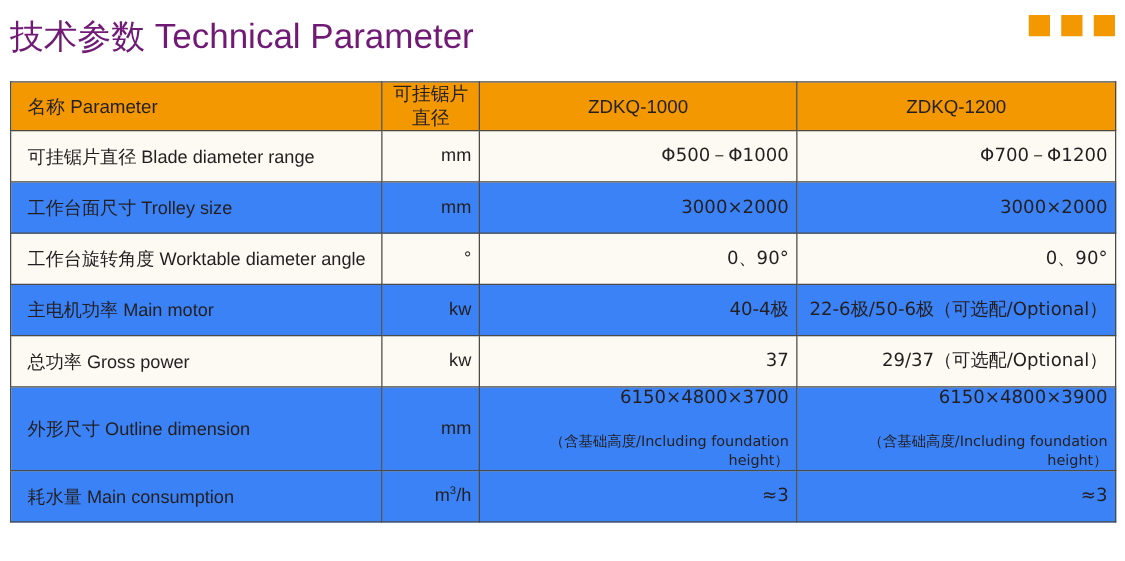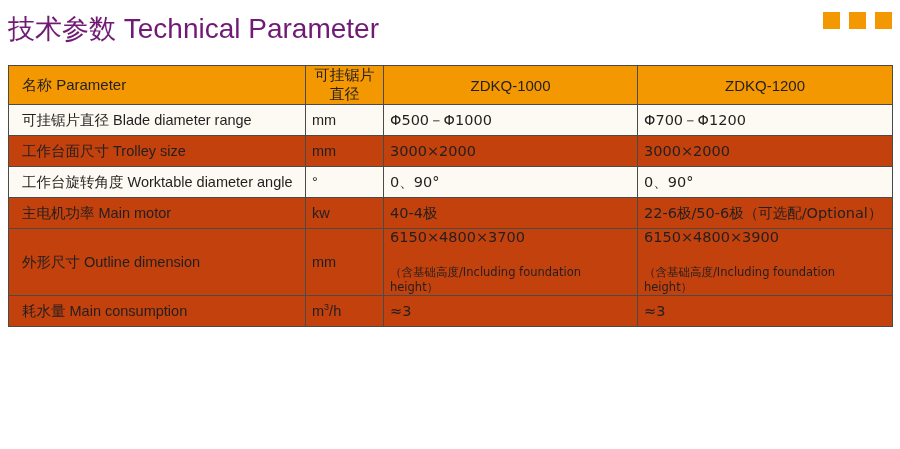--- a/index.html
+++ b/index.html
@@ -73,42 +73,42 @@
   .spec-table col.c-unit  { width: 78px; }
   .spec-table col.c-v1    { width: 254px; }
   .spec-table col.c-v2    { width: 255px; }
 
   .spec-table th,
   .spec-table td {
     border: 1.2px solid #4a4a46;
     padding: 0 6px;
     font-size: 14.5px;
     color: #231f20;
-    height: 31px;
+    height: 41px;
     box-sizing: border-box;
     font-weight: 400;
   }
   .spec-table thead th {
     background: #F39800;
     height: 36px;
     font-weight: 400;
     font-size: 15px;
   }
   .th-name { text-align: left; padding-left: 13px !important; }
   .th-unit, .th-v1, .th-v2 { text-align: center; }
 
   .spec-table tbody tr.odd  td { background: #FCFAF2; }
-  .spec-table tbody tr.even td { background: #c2410c; }
+  .spec-table tbody tr.even td { background: #3b82f6; }
 
   td.cell-name {
     text-align: left;
     padding-left: 13px !important;
   }
   td.cell-unit, td.cell-val {
-    text-align: left;
+    text-align: right;
   }
   .cn-txt {
     font-family: "DejaVu Sans", sans-serif;
     font-size: 14.5px;
   }
   .en-txt {
     font-family: "Liberation Sans", sans-serif;
     font-size: 14.5px;
   }
   .val-main {
@@ -196,20 +196,30 @@
         <tr class="even">
           <td class="cell-name"><span class="cn-txt">主电机功率</span><span class="en-txt"> Main motor</span></td>
           <td class="cell-unit">kw</td>
           <td class="cell-val">
             <span class="val-main">40-4极</span>
           </td>
           <td class="cell-val">
             <span class="val-main">22-6极/50-6极（可选配/Optional）</span>
           </td>
         </tr>
+        <tr class="odd">
+          <td class="cell-name"><span class="cn-txt">总功率</span><span class="en-txt"> Gross power</span></td>
+          <td class="cell-unit">kw</td>
+          <td class="cell-val">
+            <span class="val-main">37</span>
+          </td>
+          <td class="cell-val">
+            <span class="val-main">29/37（可选配/Optional）</span>
+          </td>
+        </tr>
         <tr class="even">
           <td class="cell-name"><span class="cn-txt">外形尺寸</span><span class="en-txt"> Outline dimension</span></td>
           <td class="cell-unit">mm</td>
           <td class="cell-val">
             <span class="val-main">6150×4800×3700</span>
             <span class="val-sub">（含基础高度/Including foundation height）</span>
           </td>
           <td class="cell-val">
             <span class="val-main">6150×4800×3900</span>
             <span class="val-sub">（含基础高度/Including foundation height）</span>

